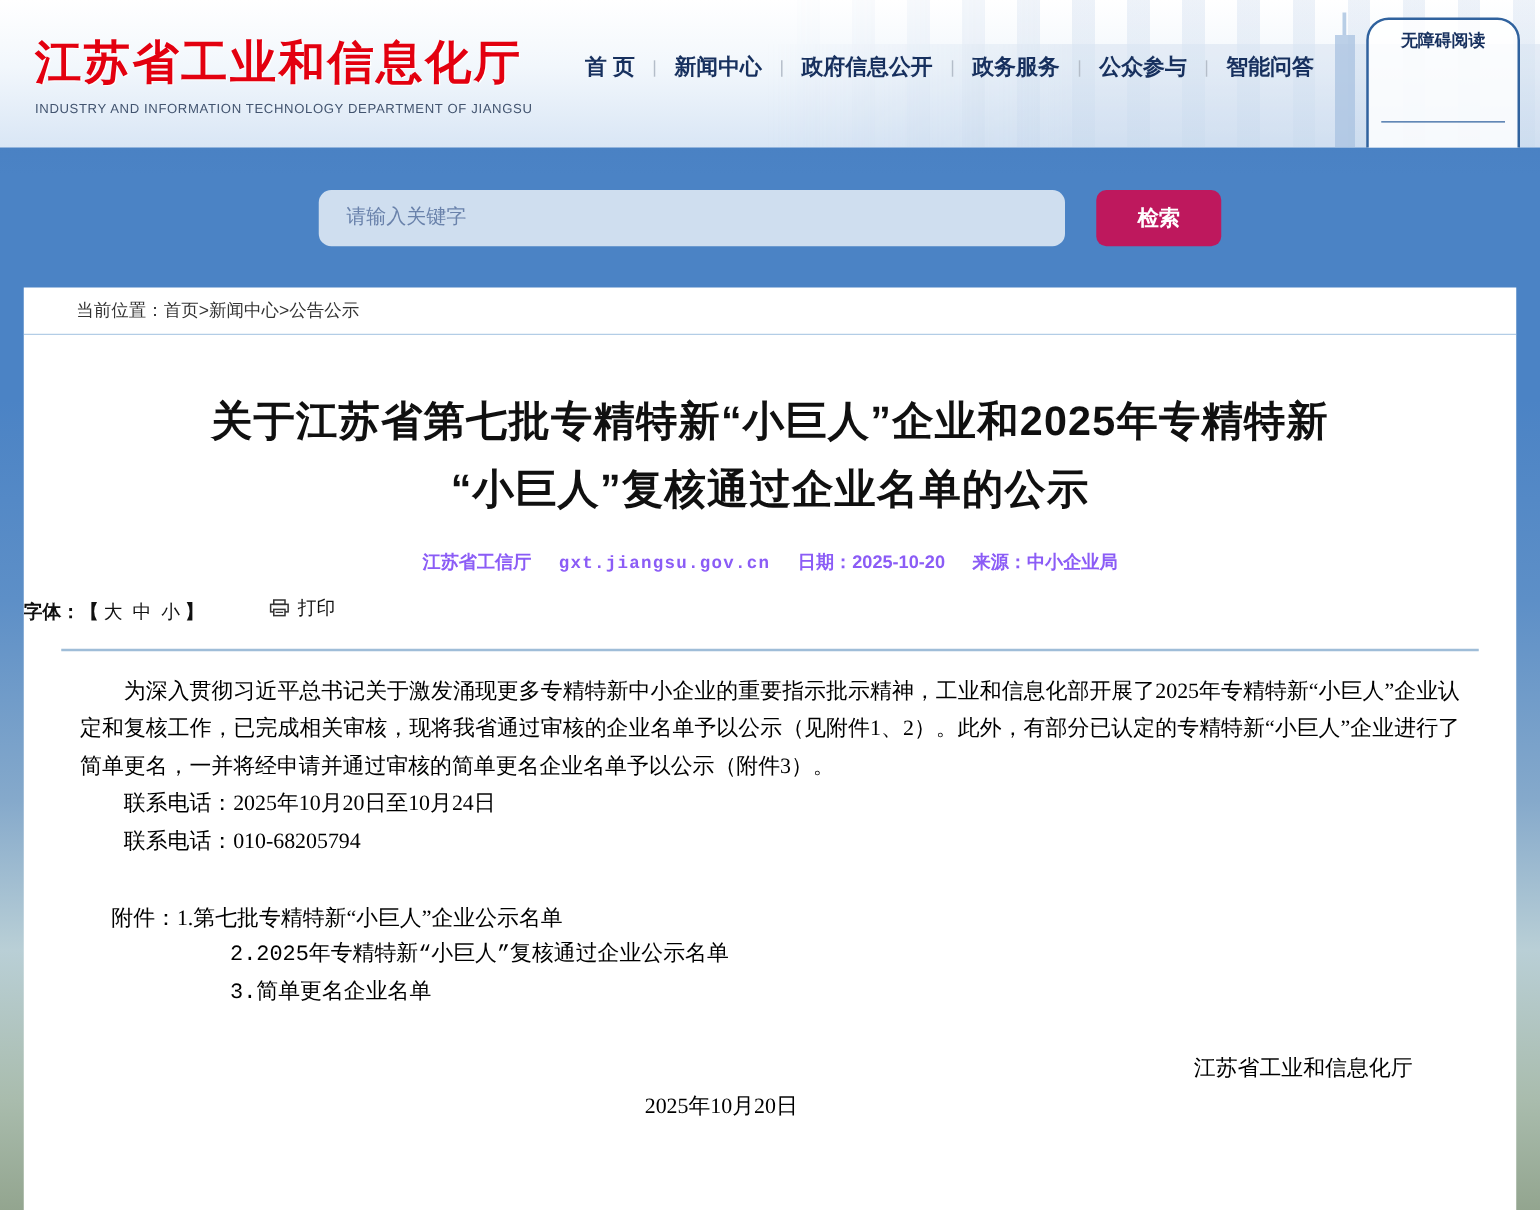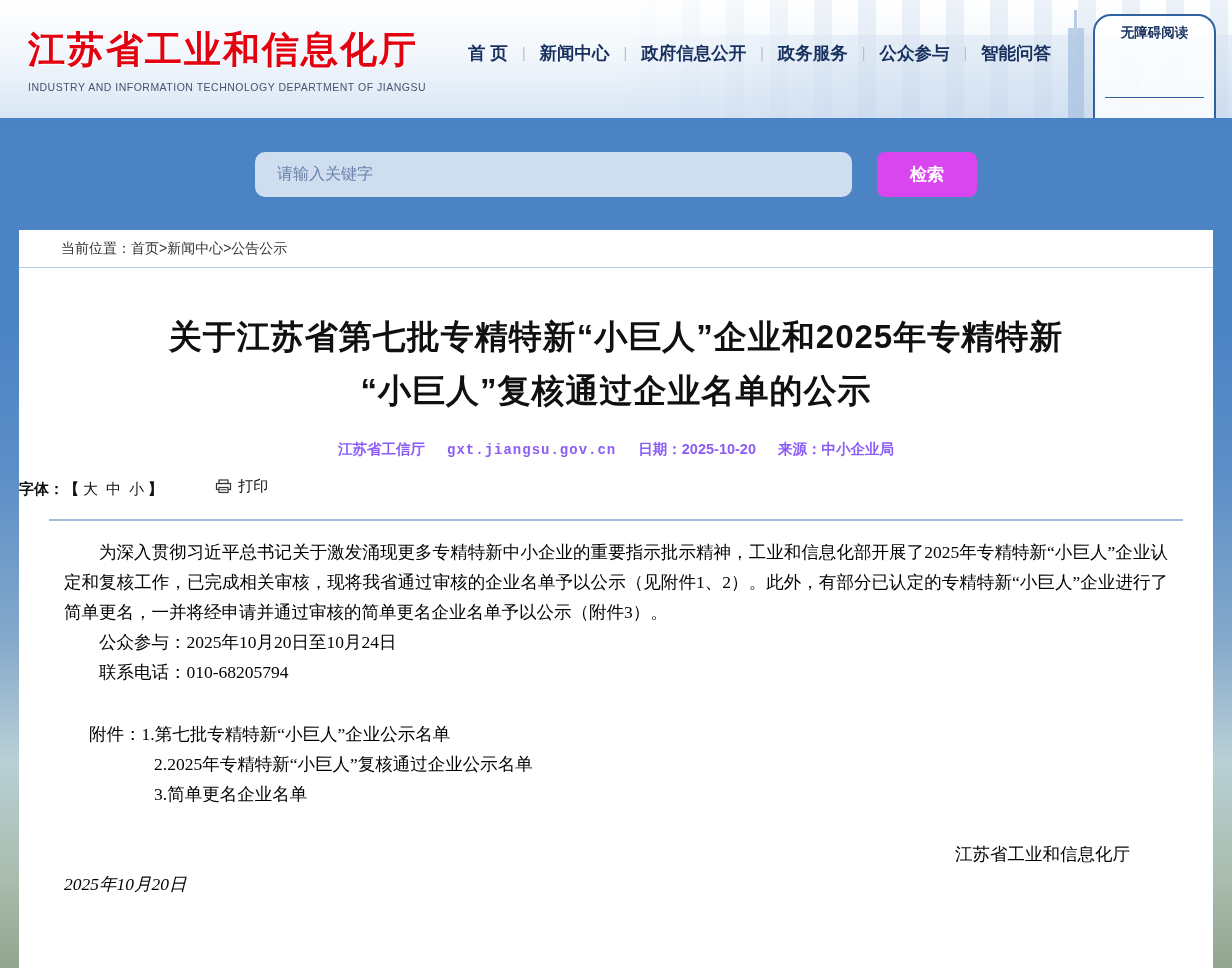--- a/index.html
+++ b/index.html
@@ -40,21 +40,21 @@
     display:flex; flex-direction:column; align-items:stretch;gap:47px; }
   .access-box button { background:none; border:none; font-family:inherit; font-size:13.5px; font-weight:700;
     color:#17305e; padding:8px 6px; cursor:pointer; }
   .access-divider { height:0; border-top:1px solid #30629e; margin:0 10px; }
 
   
   .search-band { height:112px; display:flex; align-items:center; justify-content:center; gap:25px; }
   .search-input { width:597px; height:45px; border:none; outline:none; border-radius:10px;
     background:#cfdeef; padding:0 22px; font-size:16px; color:#6d28d9; font-family:inherit; }
   .search-input::placeholder { color:#6a82ab; }
-  .search-btn { width:100px; height:45px; border:none; border-radius:8px; background:#d946ef;
+  .search-btn { width:100px; height:45px; border:none; border-radius:8px; background:#be185d;
     color:#ffffff; font-size:17px; font-weight:700; font-family:inherit; cursor:pointer; }
 
   
   .card { position:relative; margin:0 19px; background:#ffffff; height:738px; overflow:hidden; }
   .breadcrumb { padding:10px 30px 9px 42px; font-size:14px; color:#333333;
     border-bottom:1px solid #b3cde6; }
   .breadcrumb .crumb-path { cursor:pointer; }
   .article-title { padding:42px 40px 0; text-align:center; color:#101010; font-weight:800; }
   .article-title .tl { display:block; font-size:33px; line-height:54px; letter-spacing:1px; }
   .meta { margin-top:22px; text-align:center; font-size:14.5px; font-weight:600; color:#8b5cf6; }
@@ -65,25 +65,25 @@
   .print-btn { display:inline-flex; align-items:center; gap:6px; margin-left:48px; cursor:pointer; font-weight:500; }
   .print-btn svg { display:block; }
   .divider { margin:20px 30px 0; border-top:2px solid #9fbdd8; }
 
   .body-text { padding:16px 45px 0; font-family:"Liberation Serif", serif; font-size:17.5px;
     color:#000000; line-height:30px; text-align:justify; }
   .body-text p { text-indent:2em; margin:0; }
   .attach { margin-top:32px; }
   .attach p { text-indent:0; }
   .attach .attach-first { margin-left:25px; }
-  .attach .attach-rest { margin-left:90px; }
+  .attach .attach-rest { margin-left:120px;font-family:Liberation Mono, monospace; }
   .attach a { color:#000000; text-decoration:none; cursor:pointer; }
   .sign { margin-top:30px; }
   .sign-org { text-align:right; padding-right:38px; }
-  .sign-date { text-align:left; padding-right:78px;font-style:italic; }
+  .sign-date { text-align:center; padding-right:78px; }
 </style>
 </head>
 <body>
 
 <div class="page">
 
   <header class="site-header">
     <div class="skyline"></div>
     <div class="tower"></div>
     <div class="logo">
@@ -143,21 +143,21 @@
           <line x1="5.5" y1="10.8" x2="11.5" y2="10.8" stroke="#333" stroke-width="1"></line>
         </svg>
         <span>打印</span>
       </span>
     </div>
 
     <div class="divider"></div>
 
     <div class="body-text">
       <p>为深入贯彻习近平总书记关于激发涌现更多专精特新中小企业的重要指示批示精神，工业和信息化部开展了2025年专精特新“小巨人”企业认定和复核工作，已完成相关审核，现将我省通过审核的企业名单予以公示（见附件1、2）。此外，有部分已认定的专精特新“小巨人”企业进行了简单更名，一并将经申请并通过审核的简单更名企业名单予以公示（附件3）。</p>
-      <p>公众参与：2025年10月20日至10月24日</p>
+      <p>联系电话：2025年10月20日至10月24日</p>
       <p>联系电话：010-68205794</p>
 
       <div class="attach">
         <p class="attach-first"><span>附件：</span><a>1.第七批专精特新“小巨人”企业公示名单</a></p>
         <p class="attach-rest"><a>2.2025年专精特新“小巨人”复核通过企业公示名单</a></p>
         <p class="attach-rest"><a>3.简单更名企业名单</a></p>
       </div>
 
       <div class="sign">
         <div class="sign-org">江苏省工业和信息化厅</div>

